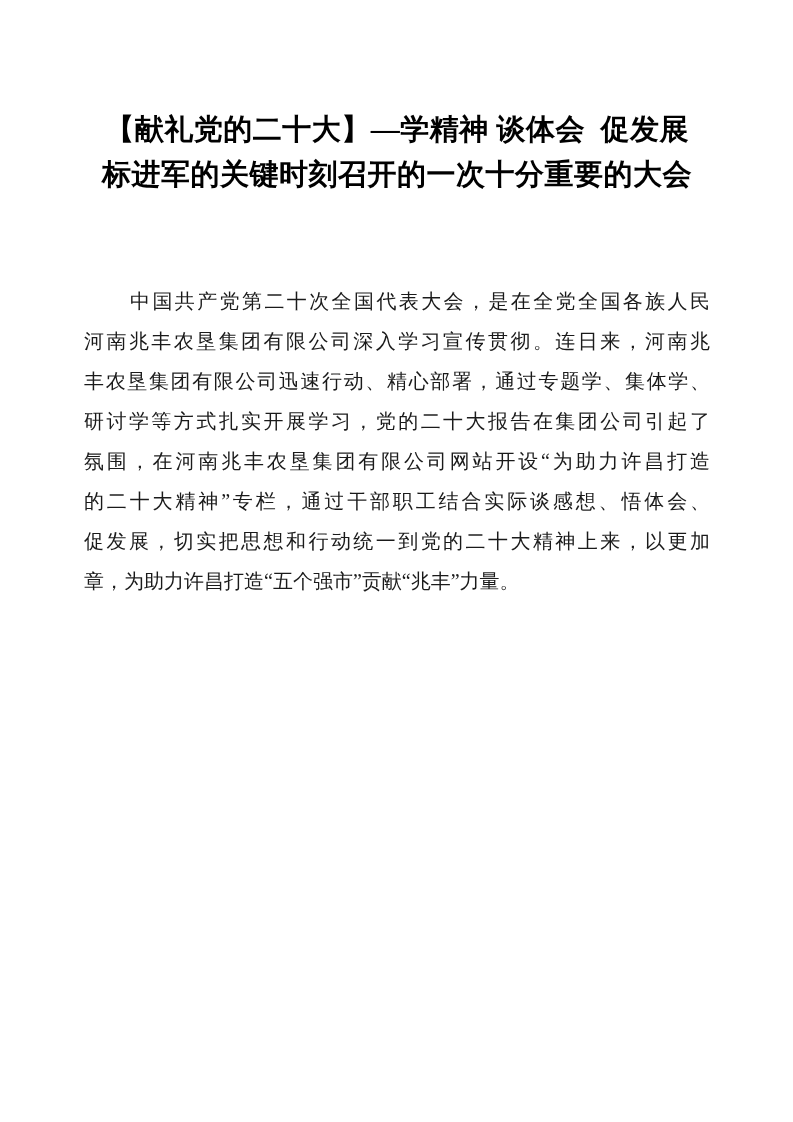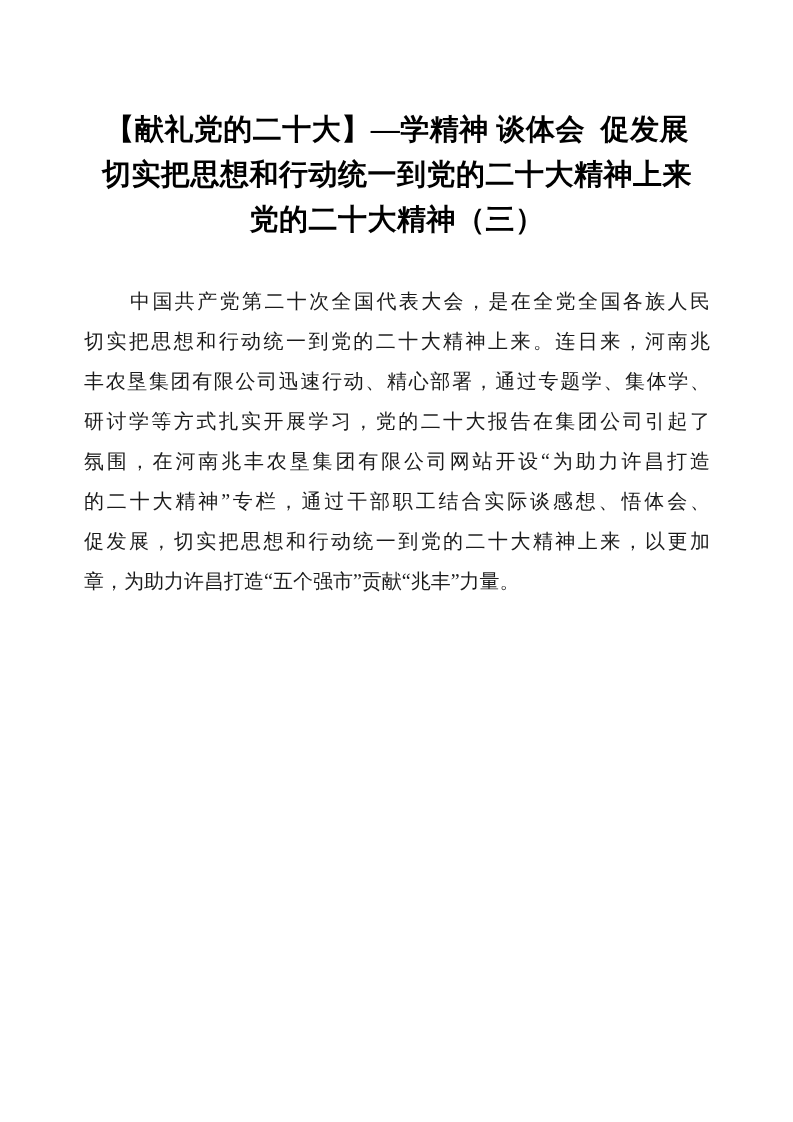--- a/index.html
+++ b/index.html
@@ -45,28 +45,27 @@
   .body-line.indent { text-indent: 46px; }
   .body-line.last-line { text-align-last: left; }
 </style>
 </head>
 <body>
 
 <div class="page">
 
   <div class="doc-title">
     <div class="title-line">【献礼党的二十大】—学精神 谈体会  促发展</div>
-    <div class="title-line">切实把思想和行动统一到党的二十大精神上来</div>
-    <div class="title-line">党的二十大精神（三）</div>
+    <div class="title-line">标进军的关键时刻召开的一次十分重要的大会</div>
   </div>
 
   <div class="article-body">
     <div>
       <div class="body-line indent">中国共产党第二十次全国代表大会，是在全党全国各族人民</div>
-      <div class="body-line">切实把思想和行动统一到党的二十大精神上来。连日来，河南兆</div>
+      <div class="body-line">河南兆丰农垦集团有限公司深入学习宣传贯彻。连日来，河南兆</div>
       <div class="body-line">丰农垦集团有限公司迅速行动、精心部署，通过专题学、集体学、</div>
       <div class="body-line">研讨学等方式扎实开展学习，党的二十大报告在集团公司引起了</div>
       <div class="body-line">氛围，在河南兆丰农垦集团有限公司网站开设“为助力许昌打造</div>
       <div class="body-line">的二十大精神”专栏，通过干部职工结合实际谈感想、悟体会、</div>
       <div class="body-line">促发展，切实把思想和行动统一到党的二十大精神上来，以更加</div>
       <div class="body-line last-line">章，为助力许昌打造“五个强市”贡献“兆丰”力量。</div>
     </div>
   </div>
 
 </div>

